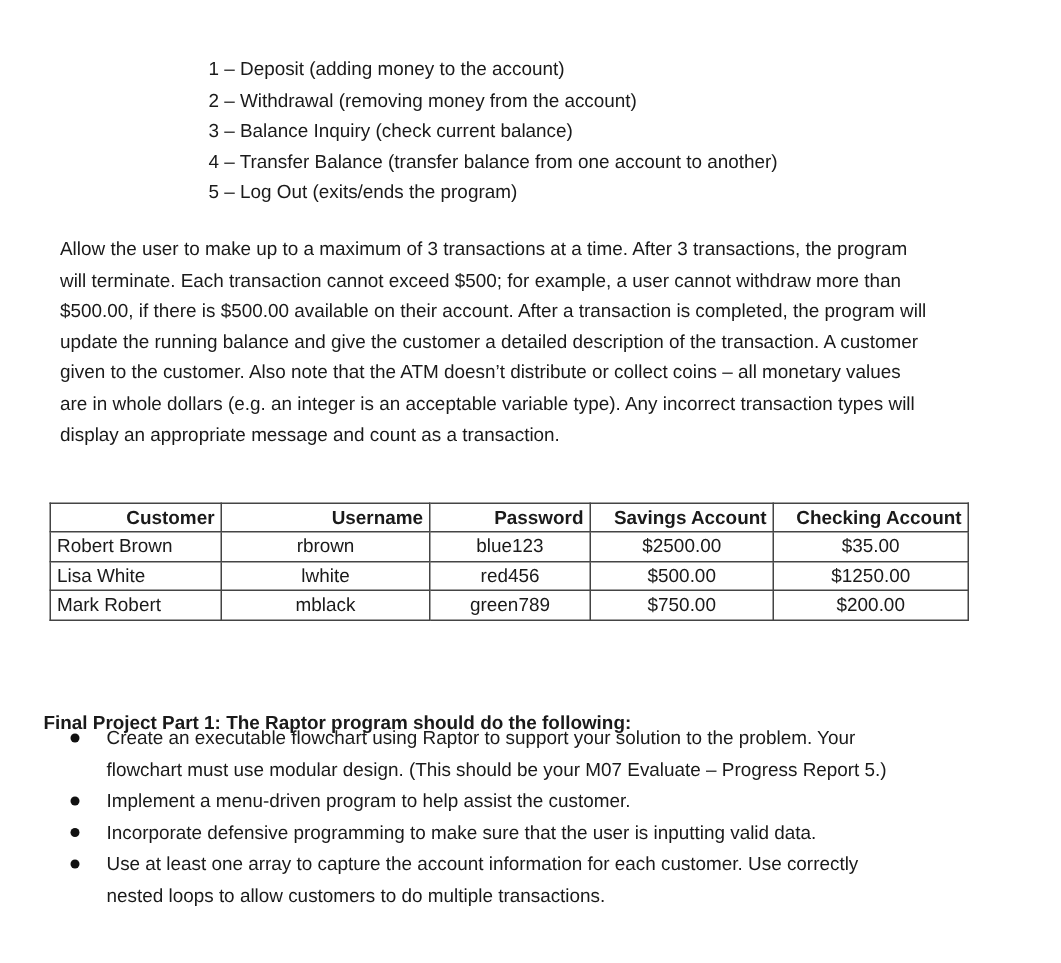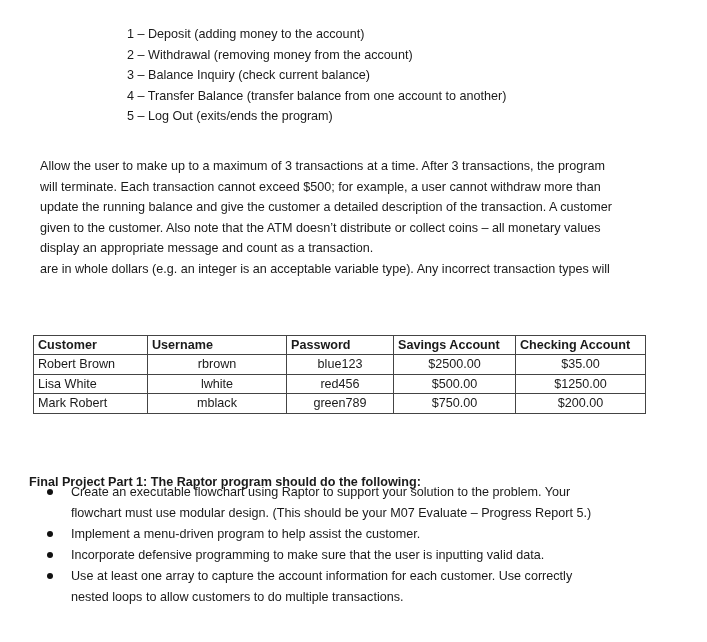--- a/index.html
+++ b/index.html
@@ -19,21 +19,21 @@
     .page {
       position: absolute;
       left: 0; top: 0;
       width: 707px;
       height: 642px;
     }
     .menu-list {
       position: absolute;
       left: 123px;
       top: 20px;
-      margin: 4px;
+      margin: 16px;
       padding: 0;
       list-style: none;
     }
     .menu-list li {
       height: 20.6px;
       line-height: 20.6px;
       white-space: nowrap;
     }
     .para {
       position: absolute;
@@ -57,21 +57,21 @@
     }
     table.accounts th, table.accounts td {
       border: 1px solid #444;
       padding: 0 4px;
       height: 18.4px;
       line-height: 18.4px;
       white-space: nowrap;
     }
     table.accounts th {
       font-weight: bold;
-      text-align: left;
+      text-align: right;
       margin-top: 20px;
     }
     table.accounts td { text-align: center; }
     table.accounts td.left { text-align: left; }
     col.c1 { width: 114px; }
     col.c2 { width: 139px; }
     col.c3 { width: 107px; }
     col.c4 { width: 122px; }
     col.c5 { width: 130px; }
     .section-title {
@@ -122,24 +122,25 @@
     <li>1 – Deposit (adding money to the account)</li>
     <li>2 – Withdrawal (removing money from the account)</li>
     <li>3 – Balance Inquiry (check current balance)</li>
     <li>4 – Transfer Balance (transfer balance from one account to another)</li>
     <li>5 – Log Out (exits/ends the program)</li>
   </ul>
 
   <p class="para">
     <span class="line">Allow the user to make up to a maximum of 3 transactions at a time. After 3 transactions, the program</span>
     <span class="line">will terminate. Each transaction cannot exceed $500; for example, a user cannot withdraw more than</span>
+    <span class="line">$500.00, if there is $500.00 available on their account. After a transaction is completed, the program will</span>
     <span class="line">update the running balance and give the customer a detailed description of the transaction. A customer</span>
     <span class="line">given to the customer. Also note that the ATM doesn’t distribute or collect coins – all monetary values</span>
+    <span class="line">are in whole dollars (e.g. an integer is an acceptable variable type). Any incorrect transaction types will</span>
     <span class="line">display an appropriate message and count as a transaction.</span>
-    <span class="line">are in whole dollars (e.g. an integer is an acceptable variable type). Any incorrect transaction types will</span>
   </p>
 
   <table class="accounts">
     <colgroup>
       <col class="c1">
         <col class="c2">
         <col class="c3">
         <col class="c4">
         <col class="c5">
     </colgroup>

